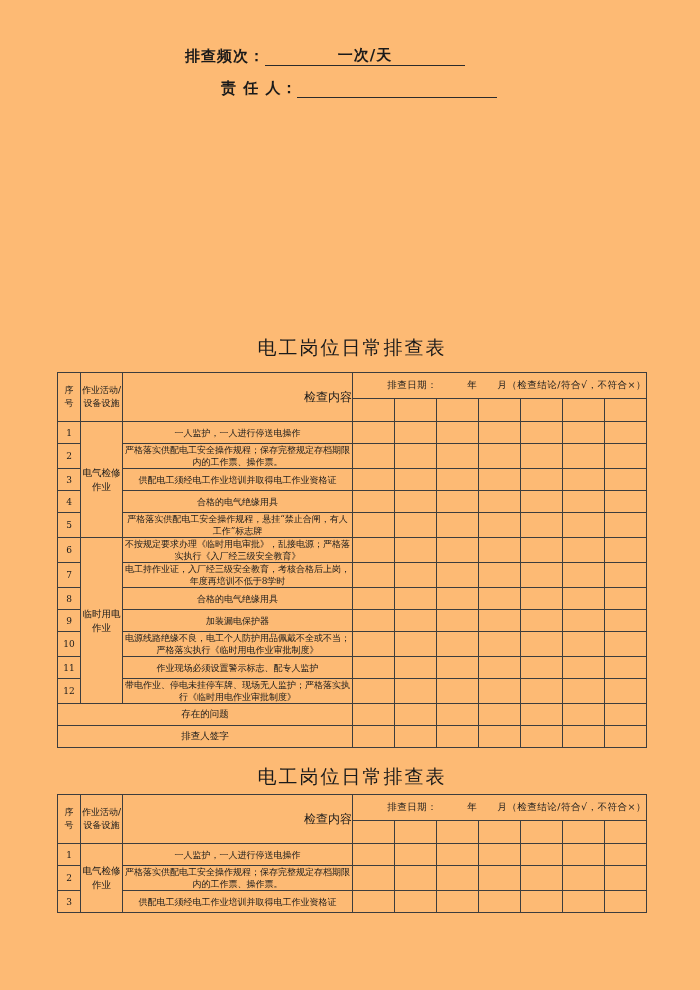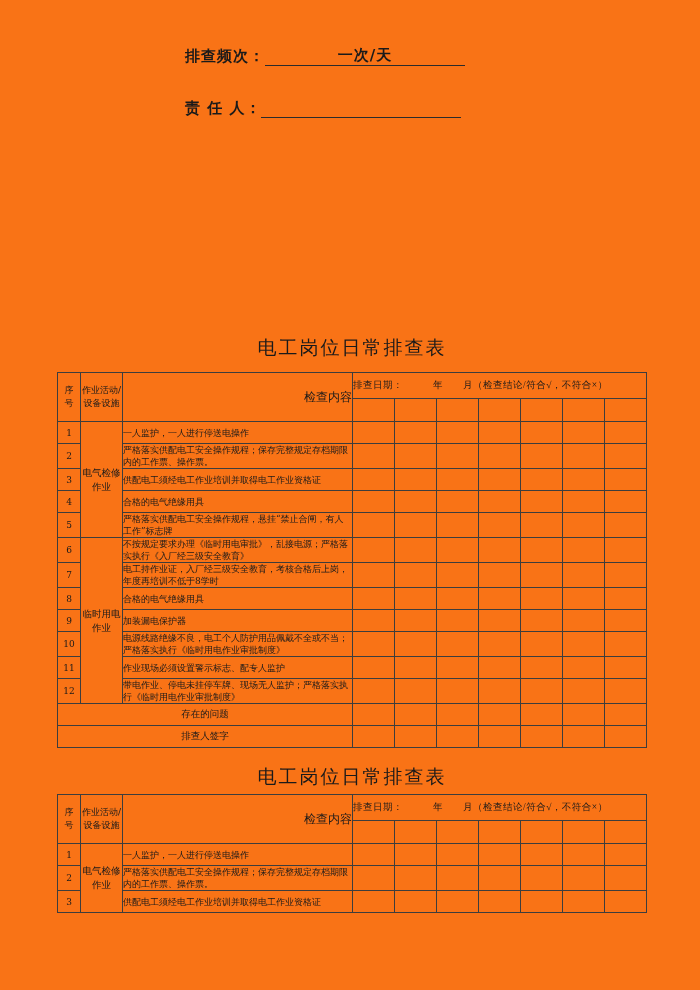--- a/index.html
+++ b/index.html
@@ -1,35 +1,35 @@
 <!DOCTYPE html>
 <html><head>
 <meta charset="utf-8">
 <style>
   html, body { margin: 0; padding: 0; background: #ffffff; }
   .page {
     position: relative;
     width: 700px;
     height: 990px;
-    background: #f97316;
+    background: #fdba74;
     font-family: "DejaVu Serif", serif;
     color: #1a1a1a;
     overflow: hidden;
   }
   
   .field-row {
     position: absolute;
     left: 185px;
     font-size: 15px;
     font-weight: bold;
     letter-spacing: 1px;
     white-space: nowrap;
   }
   .field-freq { top: 46px; }
-  .field-resp { top: 98px; }
+  .field-resp { top: 78px; margin-left: 36px; }
   .blank-line {
     display: inline-block;
     width: 200px;
     height: 19px;
     border-bottom: 1.5px solid #2b2b2b;
     text-align: center;
     vertical-align: bottom;
     font-weight: bold;
     letter-spacing: 1px;
   }
@@ -77,37 +77,36 @@
   .h-no, .h-grp {
     font-weight: bold;
     text-align: center;
     white-space: pre-line;
     line-height: 13px;
     font-size: 9px;
   }
   .h-content { font-weight: bold; text-align: right; font-size: 12px; }
   .h-date {
     font-weight: bold;
-    text-align: left;
+    text-align: right;
     font-size: 9.5px;
     height: 25px;
     letter-spacing: 0.5px;
-    font-family: Liberation Serif, serif;
   }
   .h-sub { height: 22px; }
   tbody td { height: 21px; }
   .cell-no { text-align: center; font-size: 9px; }
   .cell-grp {
     text-align: center;
     white-space: pre-line;
     line-height: 14px;
     font-size: 9.5px;
   }
   .cell-content {
-    text-align: left;
+    text-align: center;
     padding: 2px 4px;
     line-height: 12px;
     font-size: 9px;
   }
   .thick { border-left-width: 2px; }
   .foot-label { text-align: center; height: 19px; font-size: 9.5px; }
   .foot-bold { font-weight: bold; margin-top: 28px; }
 </style>
 </head>
 <body>

